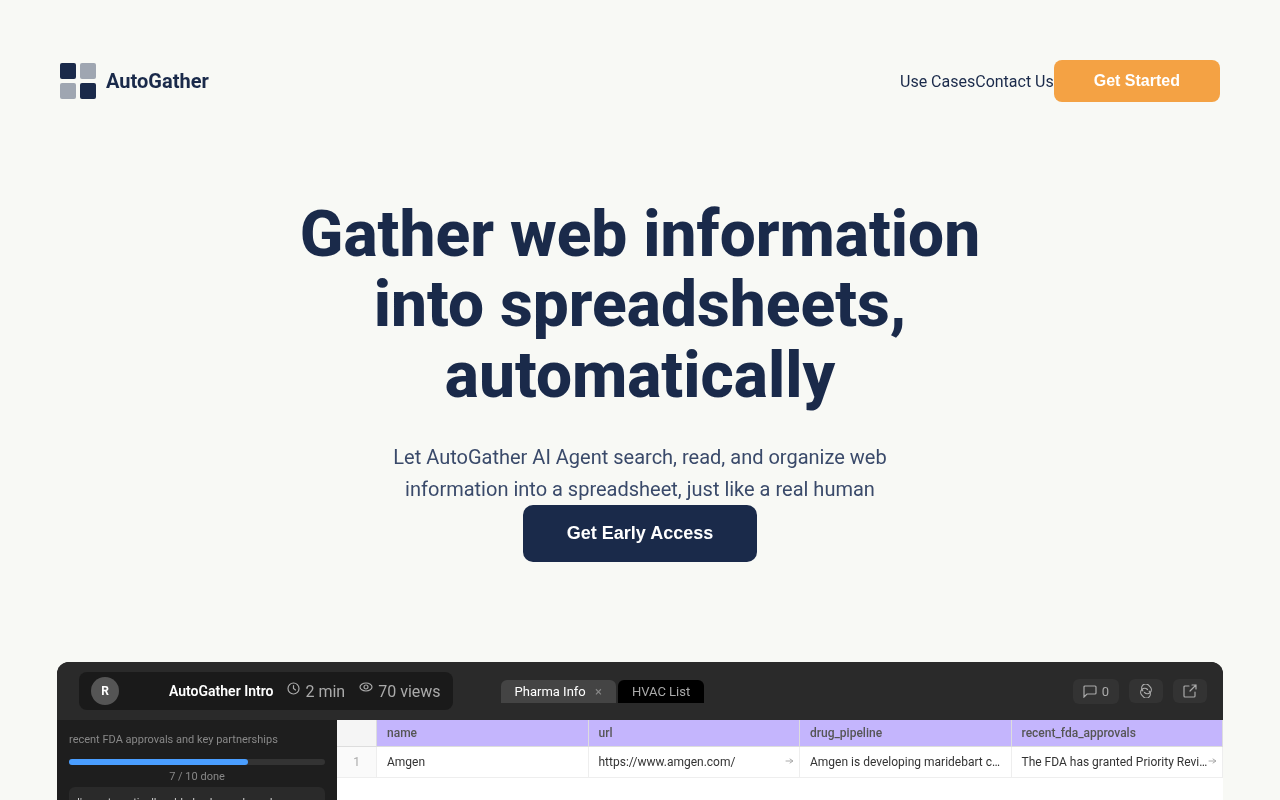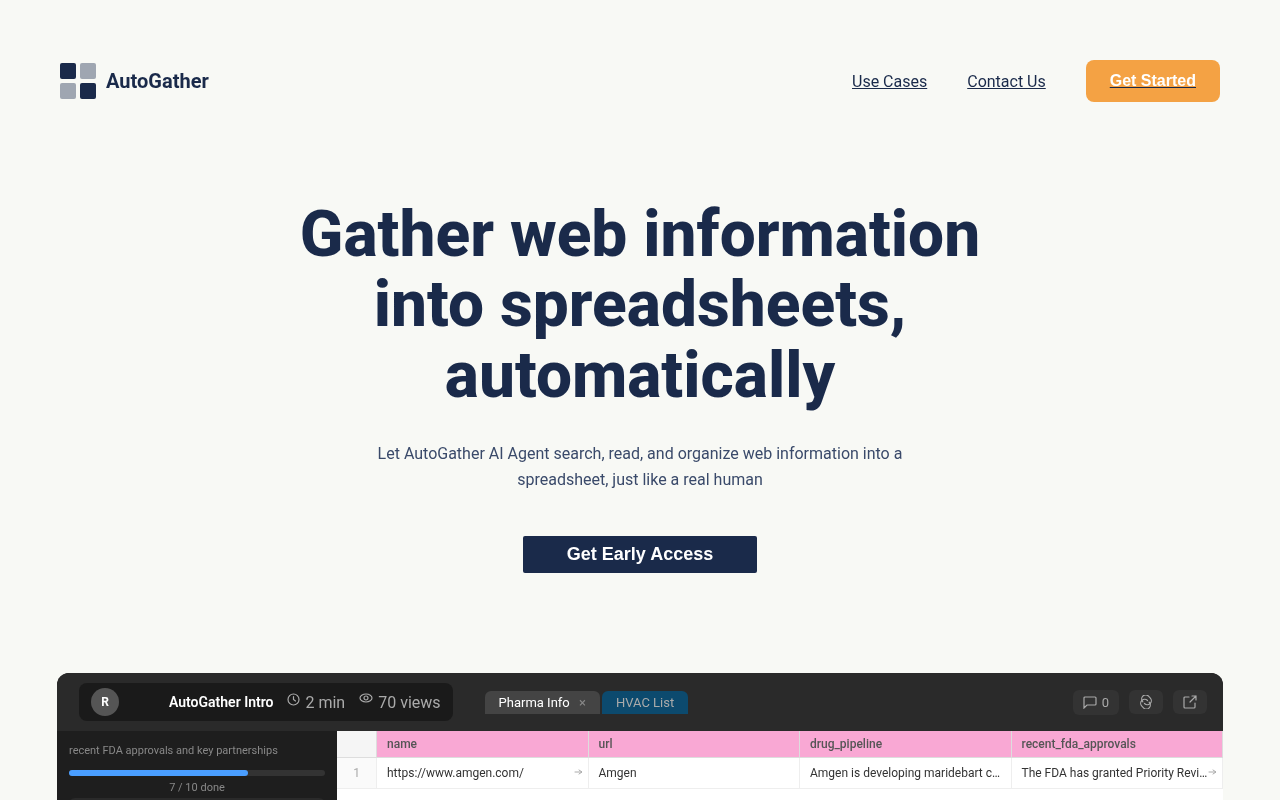--- a/index.html
+++ b/index.html
@@ -40,36 +40,34 @@
 
     .logo-text {
       font-size: 20px;
       font-weight: 700;
       color: #1a2a4a;
     }
 
     .nav-links {
       display: flex;
       align-items: center;
-      gap: 40px;
-      text-decoration: underline;
     }
 
     .nav-link {
       font-size: 16px;
       color: #1a2a4a;
       text-decoration: none;
       font-weight: 400;
     }
 
     .nav-cta {
       background-color: #f4a244;
       color: white;
       border: none;
-      padding: 12px 24px;
+      padding: 12px 40px;
       border-radius: 8px;
       font-size: 16px;
       font-weight: 600;
       cursor: pointer;
     }
 
     
     .hero {
       display: flex;
       flex-direction: column;
@@ -81,33 +79,32 @@
     .hero-title {
       font-size: 64px;
       font-weight: 800;
       color: #1a2a4a;
       line-height: 1.1;
       max-width: 900px;
       margin-bottom: 30px;
     }
 
     .hero-subtitle {
-      font-size: 16px;
+      font-size: 20px;
       color: #3a4a6a;
       max-width: 600px;
       line-height: 1.6;
-      margin-bottom: 44px;
     }
 
     .hero-cta {
       background-color: #1a2a4a;
       color: white;
       border: none;
-      padding: 8px 44px;
-      border-radius: 2px;
+      padding: 18px 44px;
+      border-radius: 10px;
       font-size: 18px;
       font-weight: 600;
       cursor: pointer;
       margin-bottom: 60px;
     }
 
     
     .preview-section {
       width: 100%;
       padding: 0 57px;
@@ -150,29 +147,29 @@
     .preview-title {
       color: white;
       font-size: 14px;
       font-weight: 600;
       margin-left: 36px;
     }
 
     .preview-tabs {
       display: flex;
       gap: 2px;
-      margin-left: 20px;
+      margin-left: 36px;
     }
 
     .preview-tab {
       padding: 4px 14px;
       border-radius: 6px 6px 0 0;
       font-size: 13px;
       color: #aaa;
-      background: #0c4a6e;
+      background: #000000;
     }
 
     .preview-tab.active {
       background: #444;
       color: white;
     }
 
     .preview-tab-close {
       margin-left: 6px;
       color: #888;
@@ -264,21 +261,21 @@
       line-height: 1.5;
     }
 
     .spreadsheet-main {
       flex: 1;
       overflow: hidden;
     }
 
     .spreadsheet-header {
       display: flex;
-      background: #f9a8d4;
+      background: #c4b5fd;
       border-bottom: 1px solid #ddd;
     }
 
     .sh-row-num {
       width: 40px;
       padding: 6px 8px;
       font-size: 12px;
       color: #888;
       border-right: 1px solid #ddd;
       text-align: center;
@@ -440,29 +437,29 @@
         <div class="spreadsheet-header">
           <div class="sh-row-num"></div>
           <div class="sh-col">name</div>
           <div class="sh-col">url</div>
           <div class="sh-col">drug_pipeline</div>
           <div class="sh-col">recent_fda_approvals</div>
         </div>
 
         <div class="spreadsheet-row">
           <div class="sr-row-num">1</div>
+          <div class="sr-cell">Amgen</div>
           <div class="sr-cell">
             <span>https://www.amgen.com/</span>
             <span class="sr-cell-link">
               <svg width="10" height="10" viewBox="0 0 10 10" fill="none">
                 <path d="M3 5h7M7 3l3 2-3 2" stroke="#aaa" stroke-width="1" stroke-linecap="round" stroke-linejoin="round"></path>
               </svg>
             </span>
           </div>
-          <div class="sr-cell">Amgen</div>
           <div class="sr-cell">Amgen is developing maridebart cafraglutide (AMG 133), a multispecific molecule targeting weight loss, with a Phase 2 study completed and topline data expected</div>
           <div class="sr-cell">
             <span>The FDA has granted Priority Review for Amgen's Biologics License Application (BLA) for tarlatamab, which is related to their oncology pipeline but indicates their active</span>
             <span class="sr-cell-link">
               <svg width="10" height="10" viewBox="0 0 10 10" fill="none">
                 <path d="M3 5h7M7 3l3 2-3 2" stroke="#aaa" stroke-width="1" stroke-linecap="round" stroke-linejoin="round"></path>
               </svg>
             </span>
           </div>
         </div>

